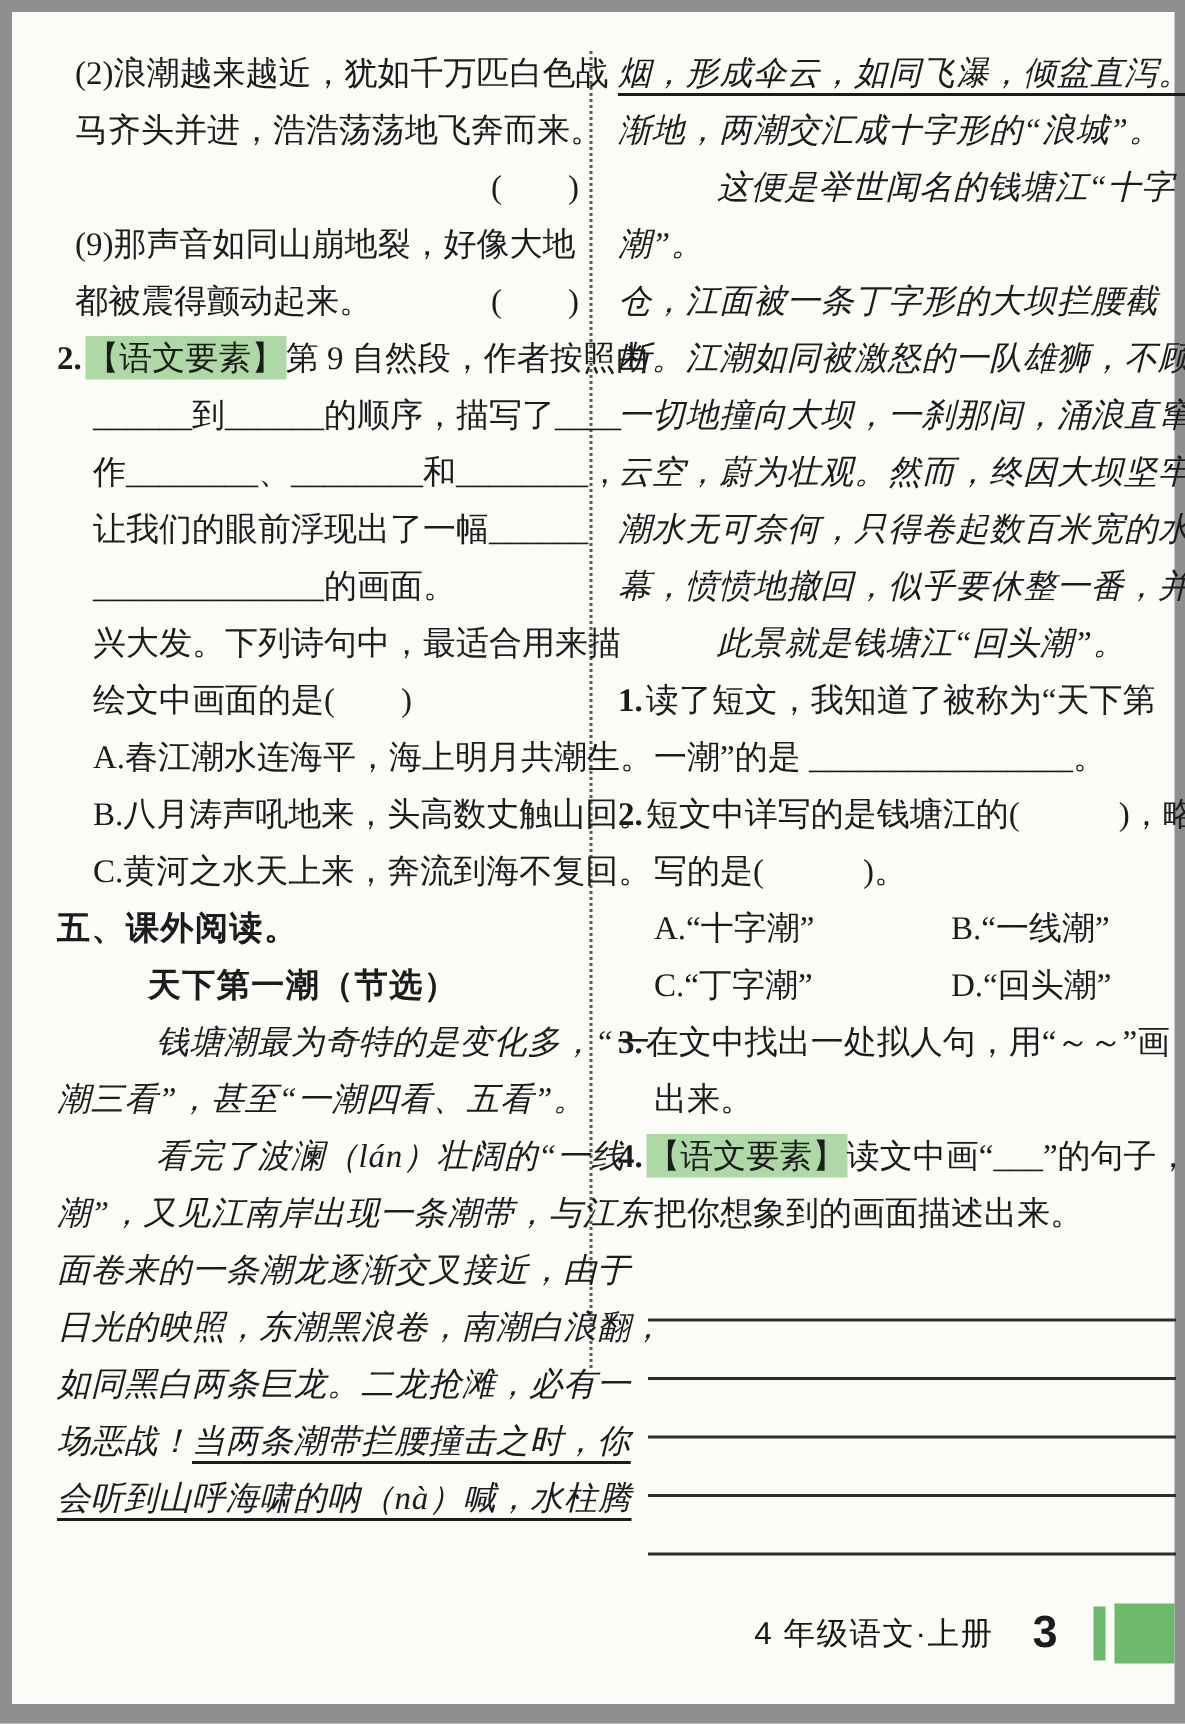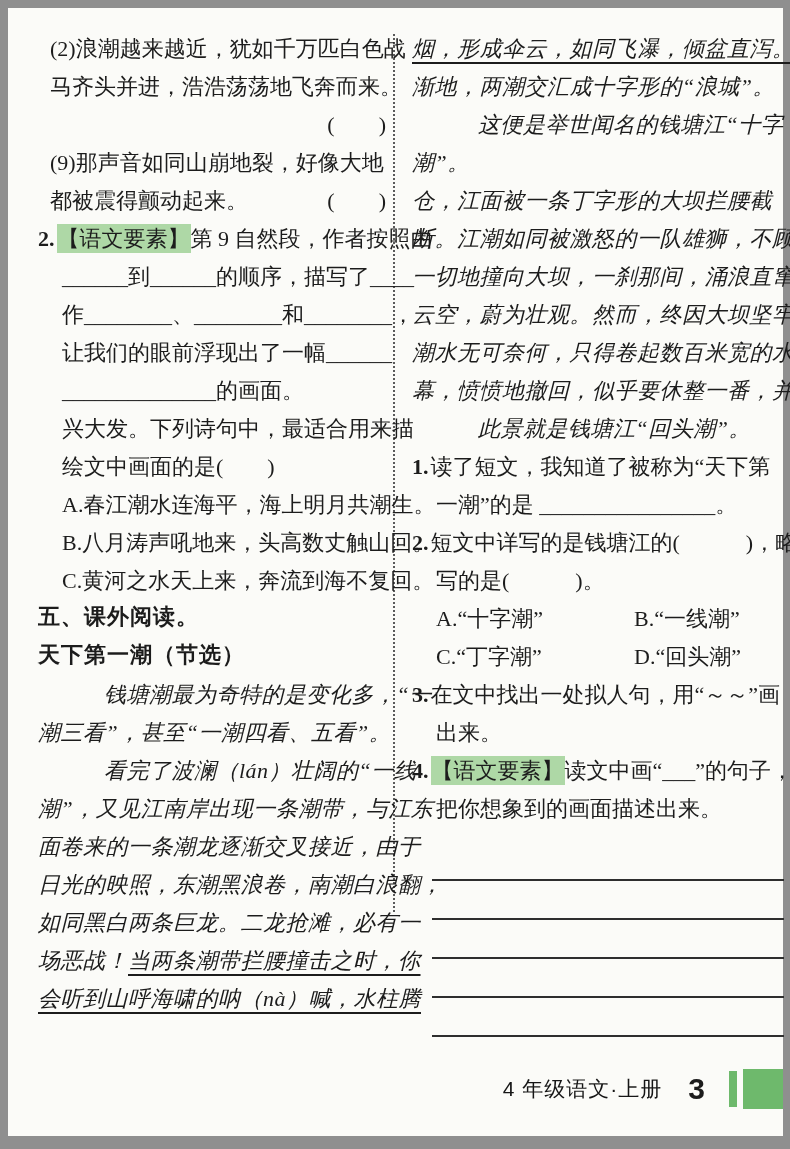--- a/index.html
+++ b/index.html
@@ -27,22 +27,22 @@
   .ln .num{font-weight:bold;padding-right:2px;}
   .ln .hl{font-weight:normal;padding:2px 1px;}
   .ln .u{text-decoration:underline;text-underline-offset:6px;text-decoration-thickness:1.5px;}
   .ln .tail{float:right;margin-right:10px;}
   .ln .col2{position:absolute;left:222px;}
   .p1{padding-left:12px;}
   .i{padding-left:24px;}
   .i2{padding-left:66px;}
   .k{font-family:Liberation Serif, serif;font-style:italic;letter-spacing:0.5px;}
   .k .u{font-style:italic;}
-  .b{font-weight:bold;font-family:Liberation Mono, monospace;letter-spacing:1px;}
-  .c{text-align:left;padding-right:30px;}
+  .b{font-weight:bold;font-family:Liberation Sans, sans-serif;letter-spacing:1px;}
+  .c{text-align:center;padding-right:30px;}
   .r{text-align:right;}
   .answers{margin-top:14px;padding-left:20px;}
   .blank-line{height:37px;border-bottom:2px solid #2e2e2e;}
   .footer{
     position:absolute;right:0;bottom:26px;height:42px;
     display:flex;align-items:center;justify-content:space-between;
     font-family:"Liberation Sans","DejaVu Sans",sans-serif;
   }
   .f-label{font-size:21px;color:#161616;letter-spacing:1px;}
   .f-num{font-size:30px;font-weight:bold;margin-left:26px;margin-right:24px;}

